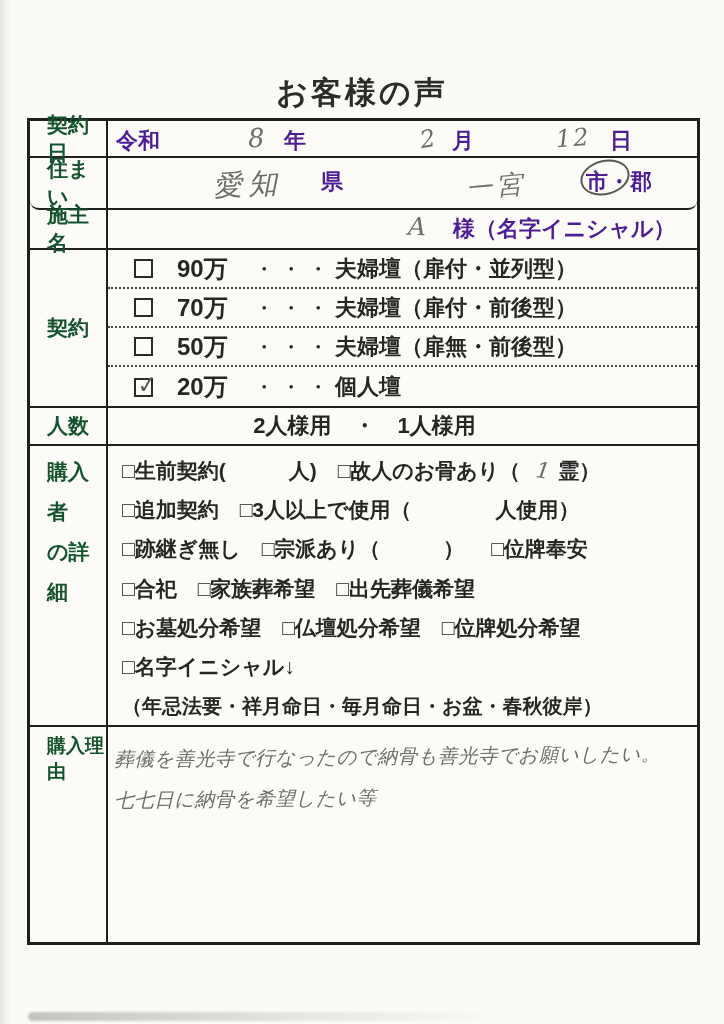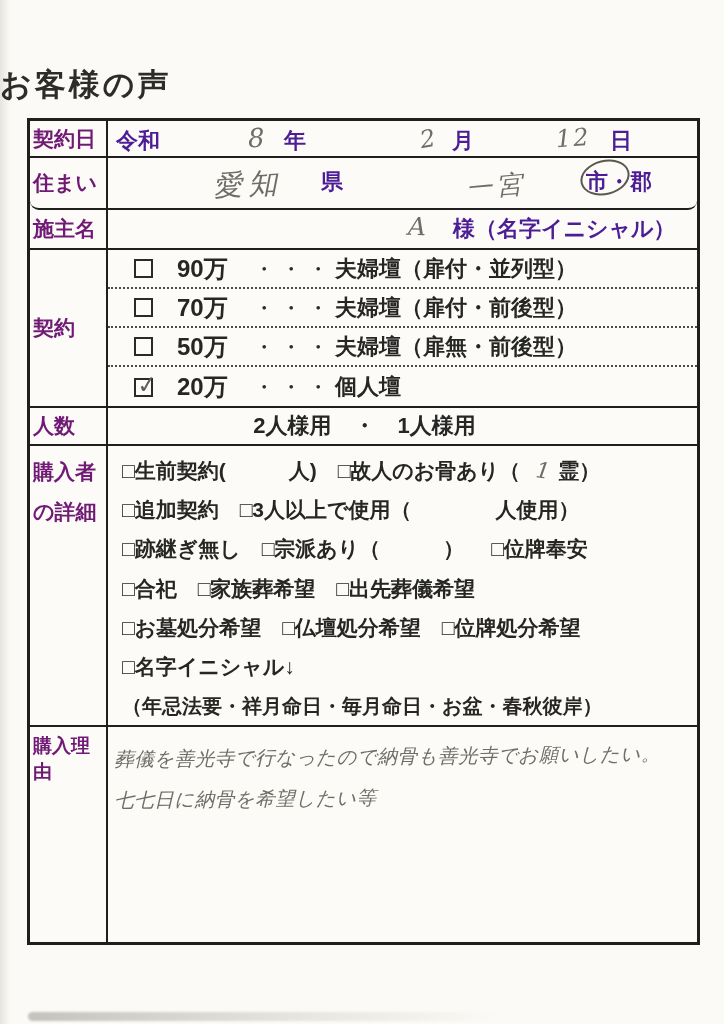--- a/index.html
+++ b/index.html
@@ -15,34 +15,34 @@
     background:linear-gradient(to right, rgba(190,188,180,0.35), rgba(190,188,180,0));
     pointer-events:none;
   }
   .scan-smudge{
     position:absolute;left:28px;top:1012px;width:470px;height:9px;
     background:linear-gradient(to right, rgba(130,128,120,0.45), rgba(165,162,152,0.22) 60%, rgba(165,162,152,0));
     border-radius:5px;filter:blur(1.2px);
     pointer-events:none;
   }
   .page-title{
-    position:absolute;top:64px;left:0;width:724px;
-    font-size:31px;font-weight:bold;letter-spacing:3px;color:#2c2c29;
+    position:absolute;top:72px;left:0;width:724px;
+    text-align:center;font-size:31px;font-weight:bold;letter-spacing:3px;color:#2c2c29;
   }
   .form-table{
     position:absolute;left:27px;top:118px;width:673px;height:827px;
     border:3px solid #1f1f1d;box-sizing:border-box;
     display:flex;flex-direction:column;background:#fcfbf8;
   }
   .row{display:flex;border-bottom:2px solid #1f1f1d;box-sizing:border-box;}
   .row:last-child{border-bottom:none;flex:1;}
   .label-cell{
     width:78px;min-width:78px;border-right:2px solid #1f1f1d;box-sizing:border-box;
-    font-weight:bold;font-size:21px;color:#701a75;
-    display:flex;align-items:center;padding-left:3px;
+    font-weight:bold;font-size:21px;color:#14532d;
+    display:flex;align-items:center;padding-left:17px;
   }
   .label-cell.top{align-items:flex-start;padding-top:6px;}
   .label-cell.small{font-size:19px;letter-spacing:0;}
   .content-cell{flex:1;position:relative;box-sizing:border-box;}
   .abs{position:absolute;white-space:nowrap;}
   .printed{font-weight:bold;font-size:22px;color:#4c1d95;}
   .hw{
     color:#6f6e66;font-family:"DejaVu Serif", serif;font-style:italic;
     font-weight:normal;
   }

